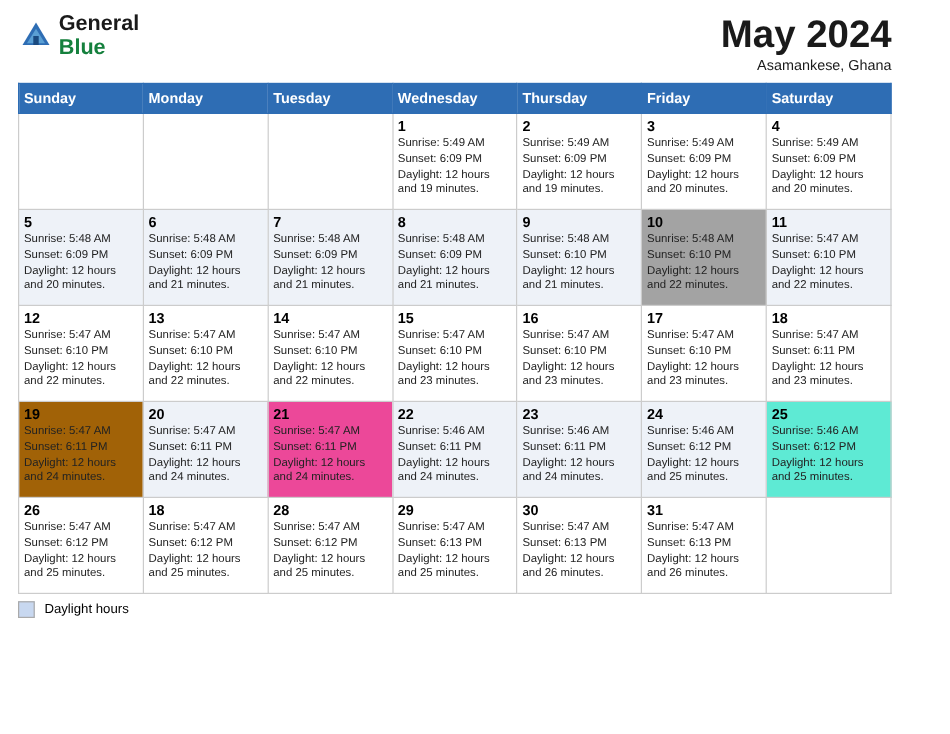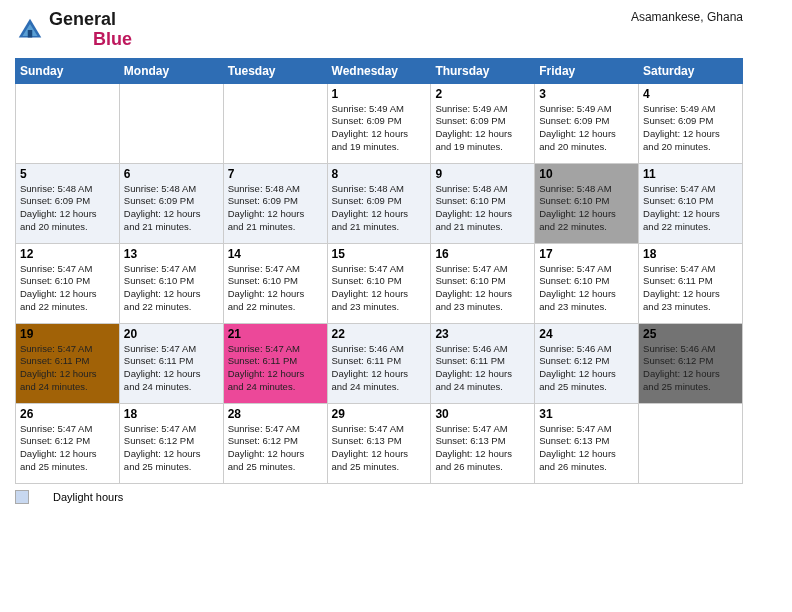--- a/index.html
+++ b/index.html
@@ -33,22 +33,21 @@
       line-height: 1.1;
     }
     .logo-general {
       font-size: 18px;
       font-weight: bold;
       color: #1a1a1a;
     }
     .logo-blue {
       font-size: 18px;
       font-weight: bold;
-      color: #be185d;
-      margin-left: 44px;
+      color: #15803d;
     }
     .logo-icon {
       width: 30px;
       height: 30px;
     }
     .title-block {
       text-align: right;
     }
     .month-year {
       font-size: 32px;
@@ -95,21 +94,21 @@
       font-size: 9.5px;
       color: #222;
       line-height: 1.35;
     }
     .empty-cell {
       background: #fff !important;
     }
     .footer {
       display: flex;
       align-items: center;
-      gap: 24px;
+      gap: 8px;
       margin-top: 6px;
       font-size: 11px;
     }
     .footer-box {
       width: 14px;
       height: 14px;
       background: #c8d8f0;
       border: 1px solid #aaa;
       display: inline-block;
     }
@@ -124,20 +123,21 @@
         <polygon points="20,5 35,30 5,30" fill="#2e6db4"></polygon>
         <polygon points="20,12 30,28 10,28" fill="#5a9fd4"></polygon>
         <rect x="17" y="20" width="6" height="10" fill="#1a4a80"></rect>
       </svg>
       <div class="logo-text">
         <span class="logo-general">General</span>
         <span class="logo-blue">Blue</span>
       </div>
     </div>
     <div class="title-block">
+      <div class="month-year">May 2024</div>
       <div class="location">Asamankese, Ghana</div>
     </div>
   </div>
 
   <table class="calendar">
     <thead>
       <tr id="header-row">
           <th>Sunday</th>
           <th>Monday</th>
           <th>Tuesday</th>
@@ -319,21 +319,21 @@
 Daylight: 12 hours
 and 24 minutes.</div>
           </td>
           <td style="background: rgb(238, 242, 248);">
             <span class="day-num">24</span>
             <div class="day-info" style="white-space: pre-line;">Sunrise: 5:46 AM
 Sunset: 6:12 PM
 Daylight: 12 hours
 and 25 minutes.</div>
           </td>
-          <td style="background: #737373;">
+          <td style="background: #5eead4;">
             <span class="day-num">25</span>
             <div class="day-info" style="white-space: pre-line;">Sunrise: 5:46 AM
 Sunset: 6:12 PM
 Daylight: 12 hours
 and 25 minutes.</div>
           </td>
         </tr>
         <tr>
           <td>
             <span class="day-num">26</span>

